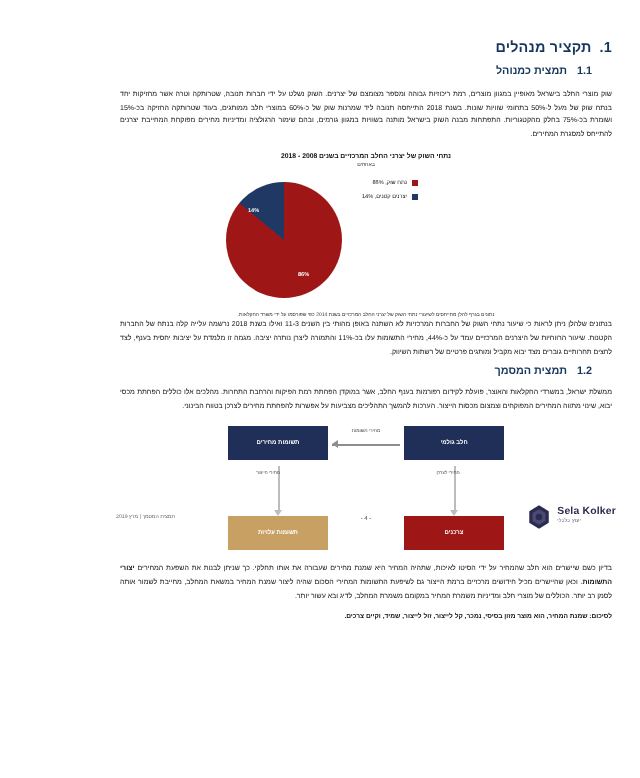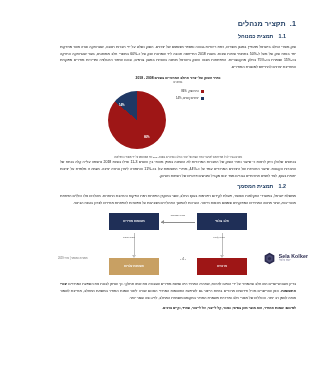--- a/index.html
+++ b/index.html
@@ -14,21 +14,21 @@
     font-family: "Liberation Sans", "DejaVu Sans", sans-serif;
     color: #1a1a1a;
     direction: rtl;
   }
   .page {
     position: relative;
     width: 274px;
     height: 283px;
     background: #fff;
     box-sizing: border-box;
-    padding: 20px 24px 0 14px;
+    padding: 20px 14px 0 14px;
   }
 
   
   .h1 {
     font-size: 7.2px;
     font-weight: bold;
     color: #17365d;
     text-align: right;
     letter-spacing: .1px;
     margin: 0 0 6px 0;

